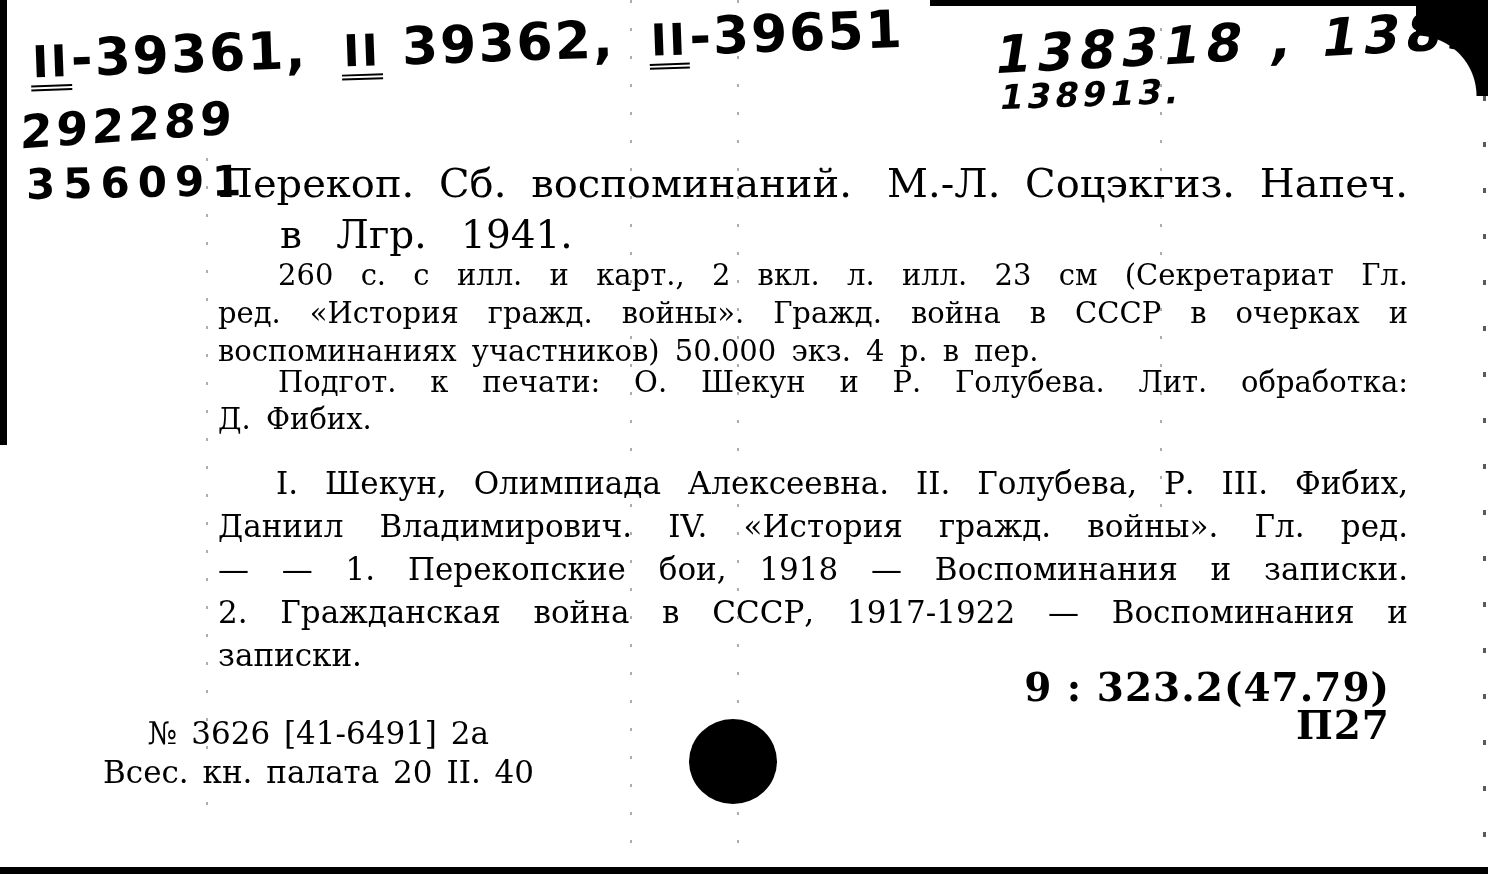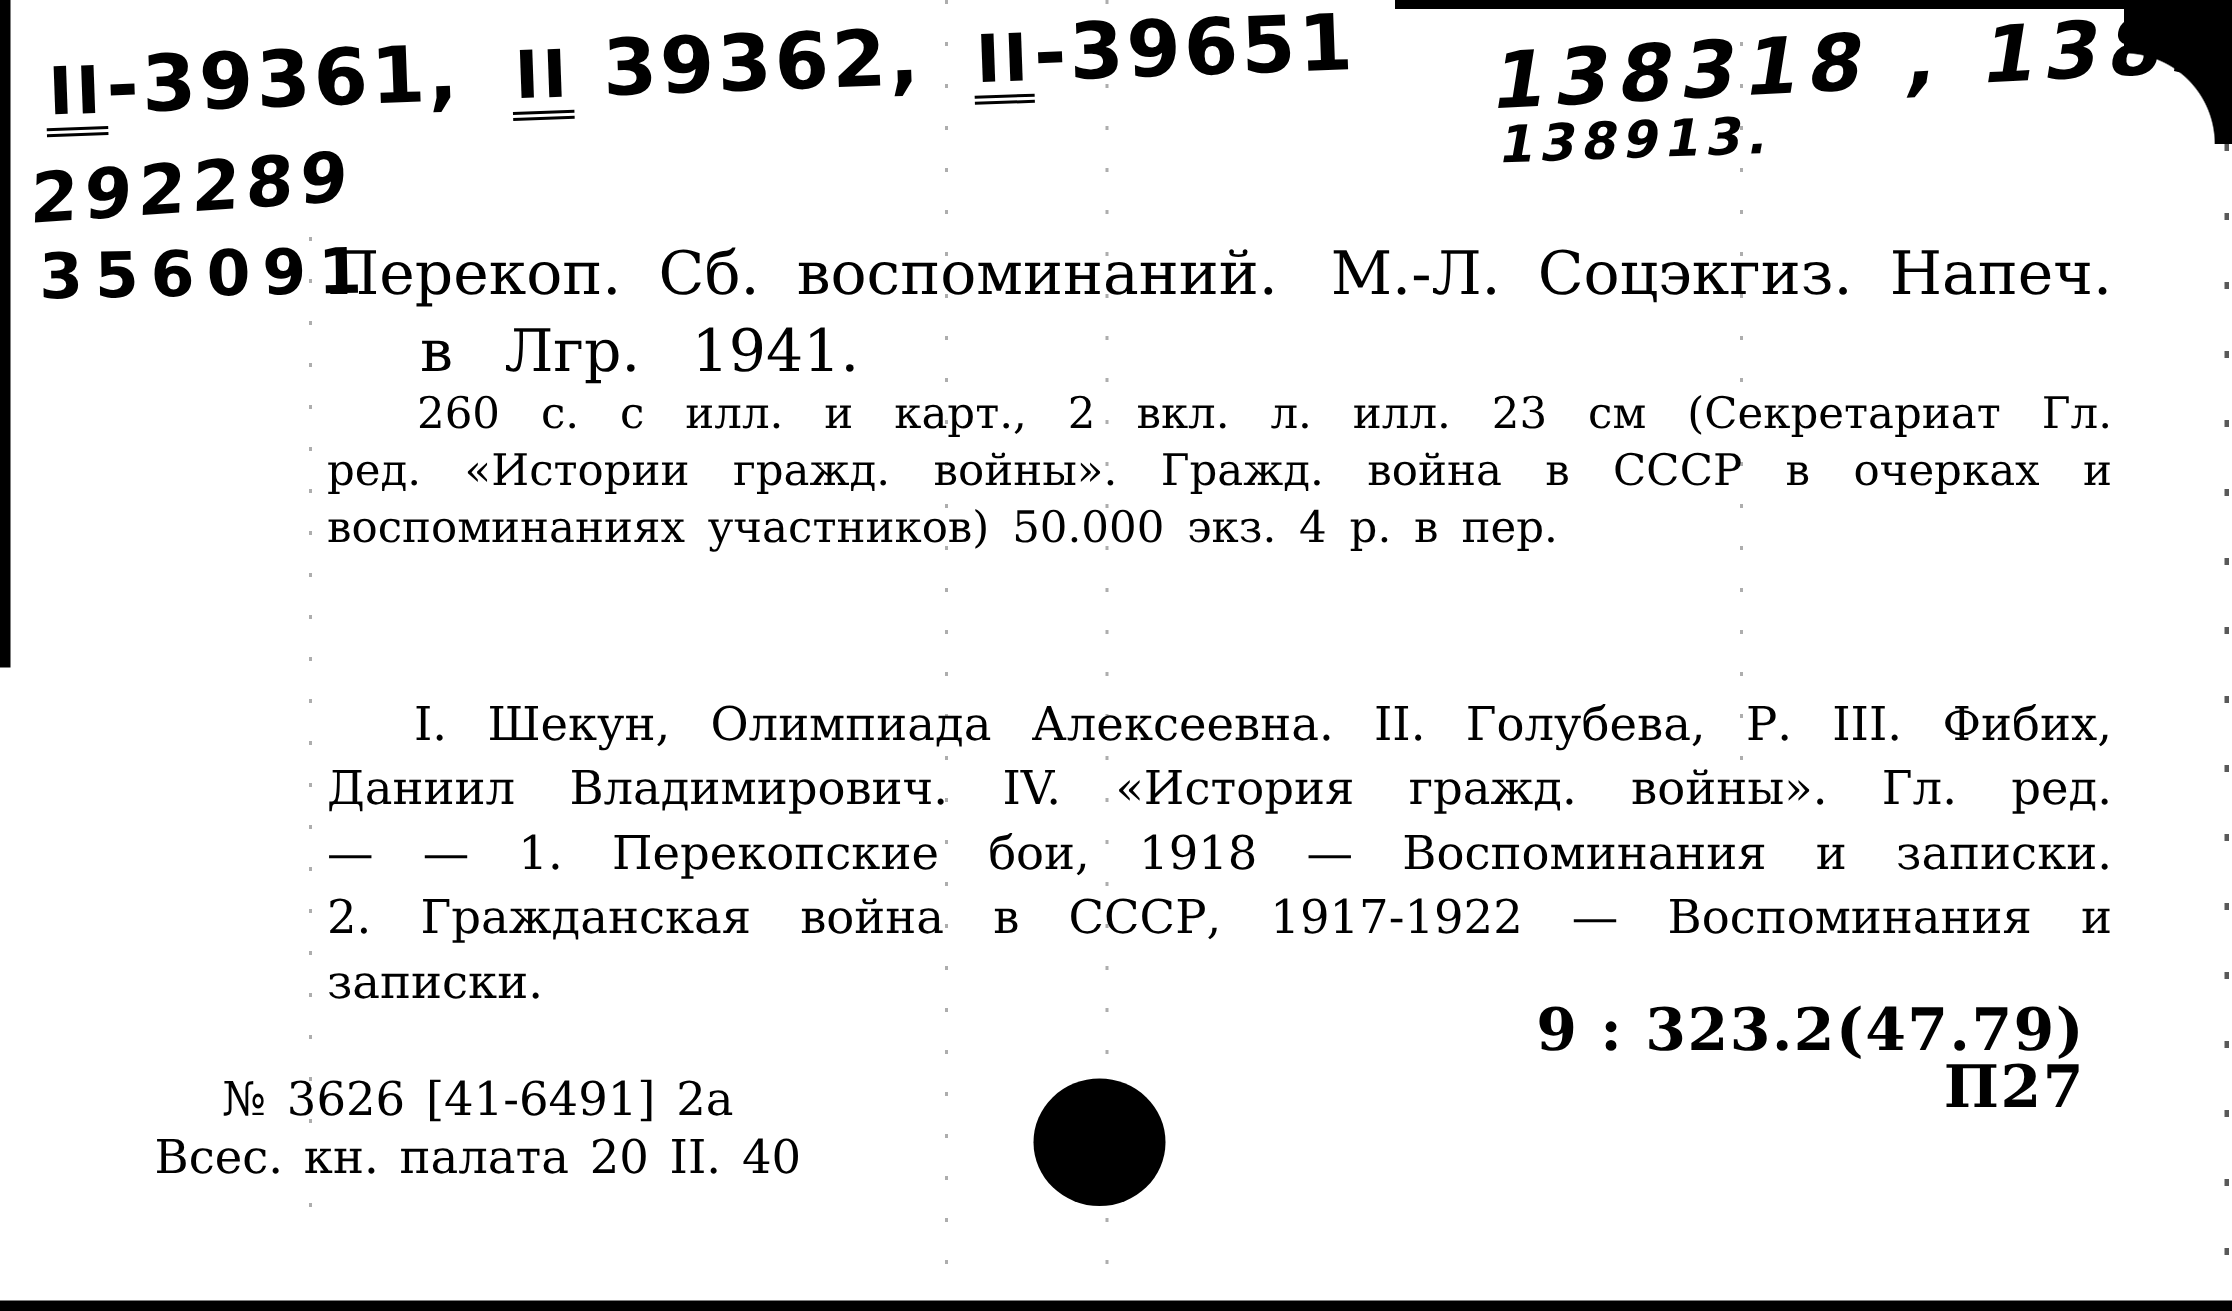--- a/index.html
+++ b/index.html
@@ -72,24 +72,28 @@
   <div class="hw hw-tr2">138913.</div>
 
   <div class="typed heading1">
     <span><span class="bold">Перекоп.</span> <span>Сб. воспоминаний.</span></span>
     <span>М.-Л. Соцэкгиз. Напеч.</span>
   </div>
   <div class="typed heading2">в Лгр. 1941.</div>
 
   <div class="typed collation">
     <div class="jline indent">260 с. с илл. и карт., 2 вкл. л. илл. 23 см (Секретариат Гл.</div>
-    <div class="jline">ред. «Истории гражд. войны». Гражд. война в СССР в очерках и</div>
+    <div class="jline">ред. «История гражд. войны». Гражд. война в СССР в очерках и</div>
     <div>воспоминаниях участников) 50.000 экз. 4 р. в пер.</div>
   </div>
 
+  <div class="typed credits">
+    <div class="jline indent">Подгот. к печати: О. Шекун и Р. Голубева. Лит. обработка:</div>
+    <div>Д. Фибих.</div>
+  </div>
 
   <div class="typed tracings">
     <div class="jline indent">I. Шекун, Олимпиада Алексеевна. II. Голубева, Р. III. Фибих,</div>
     <div class="jline">Даниил Владимирович. IV. «История гражд. войны». Гл. ред.</div>
     <div class="jline">— — 1. Перекопские бои, 1918 — Воспоминания и записки.</div>
     <div class="jline">2. Гражданская война в СССР, 1917-1922 — Воспоминания и</div>
     <div>записки.</div>
   </div>
 
   <div class="classif">

